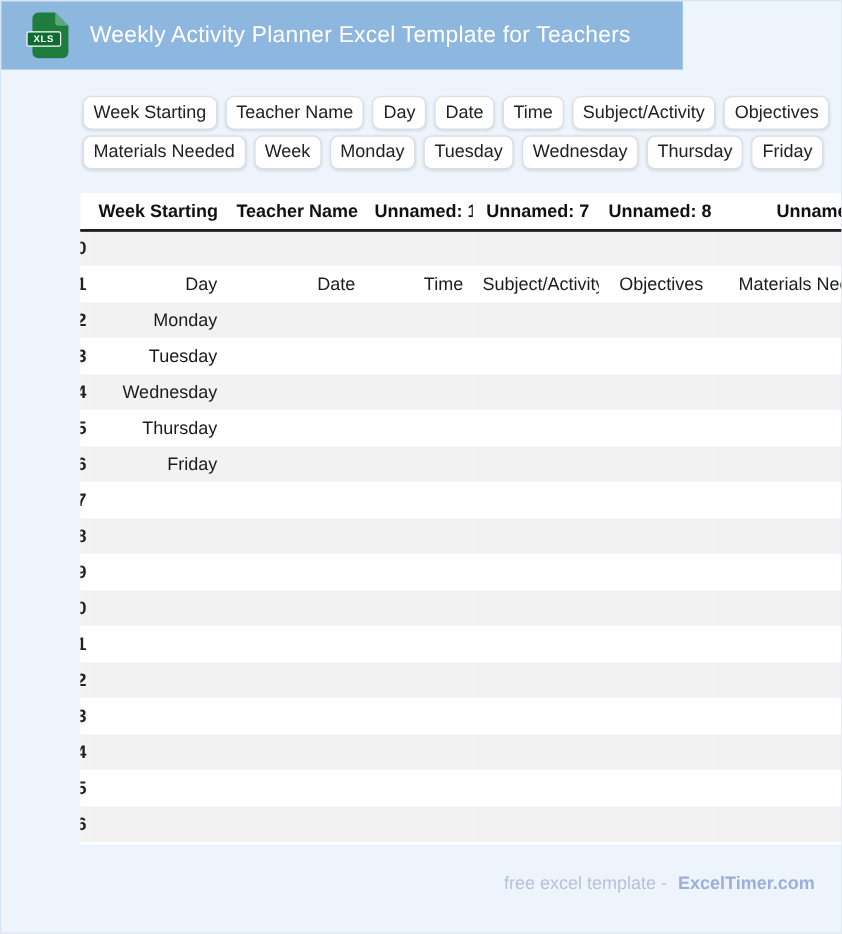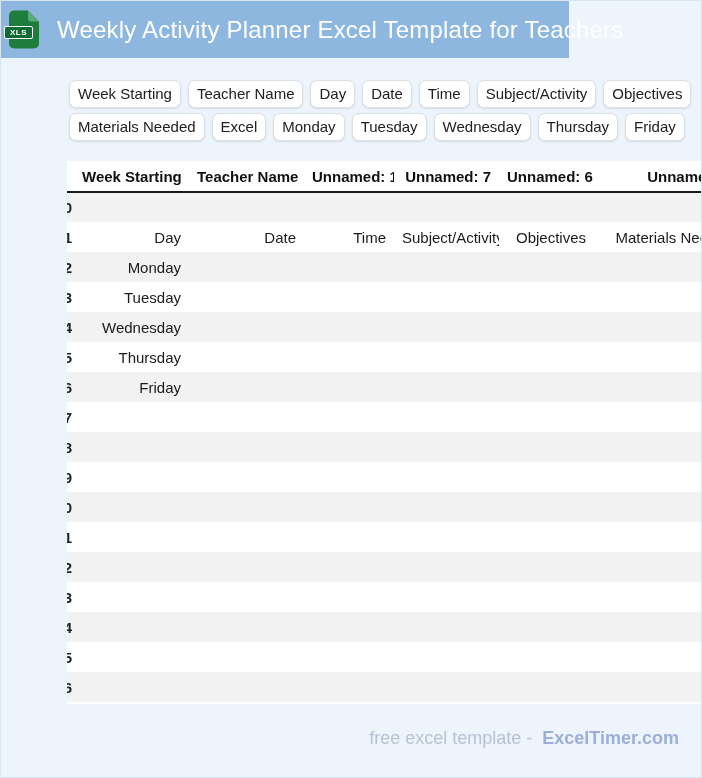--- a/index.html
+++ b/index.html
@@ -11,33 +11,33 @@
     border:1px solid #d9e5f1;
     overflow:hidden;
   }
 
   
   .banner {
     position:absolute; left:0; top:0;
     width:568px; height:57px;
     background:var(--banner,#8eb7e0);
     display:flex; align-items:center;
-    padding-left:6px;
+    padding-left:24px;
   }
   .xls-icon { position:relative; width:34px; height:39px; flex:0 0 auto; }
   .xls-band {
     position:absolute; left:-3px; top:16px;
     width:29px; height:13px;
     background:var(--icon-green-dark,#0f6b34);
     border:1px solid #ffffff; border-radius:2px;
     color:#fff; font-size:8px; font-weight:bold; letter-spacing:.5px;
     display:flex; align-items:center; justify-content:center;
   }
   .banner-title {
-    color:#ffffff; font-size:24px; font-weight:500;
+    color:#ffffff; font-size:19px; font-weight:500;
     margin-left:16px; white-space:nowrap; letter-spacing:.2px;
   }
 
   
   .chip-list {
     position:absolute; left:68px; top:79px; width:636px;
     display:flex; flex-wrap:wrap; gap:5px 7px;
   }
   .chip {
     background:#ffffff;
@@ -70,21 +70,21 @@
     font-weight:bold; height:31px; vertical-align:middle; color:#111;
   }
   table.data-table thead tr { border-bottom:2px solid #1a1a1a; }
   table.data-table tbody tr { height:30px; }
   table.data-table tbody tr:nth-child(odd) { background:var(--stripe,#f2f2f2); }
   table.data-table tbody th { font-weight:bold; padding:0 2px 0 0; color:#222; }
 
   
   .footer {
     position:absolute; right:22px; top:727px;
-    font-size:18px; white-space:nowrap;
+    font-size:15px; white-space:nowrap;
   }
   .footer-text { color:#b6c2d6; }
   .footer-brand { color:#9daed9; font-weight:bold; margin-left:5px; text-decoration:none; cursor:pointer; }
 </style>
 </head>
 <body style="--banner: #8eb7e0; --page-bg: #eef4fb; --stripe: #f2f2f2; --icon-green-dark: #0f6b34;">
 
 <header class="banner">
   <span class="xls-icon">
     <svg width="34" height="39" viewBox="0 0 34 39">
@@ -98,21 +98,21 @@
 
 <nav class="chip-list">
     <span class="chip">Week Starting</span>
     <span class="chip">Teacher Name</span>
     <span class="chip">Day</span>
     <span class="chip">Date</span>
     <span class="chip">Time</span>
     <span class="chip">Subject/Activity</span>
     <span class="chip">Objectives</span>
     <span class="chip">Materials Needed</span>
-    <span class="chip">Excel</span>
+    <span class="chip">Week</span>
     <span class="chip">Monday</span>
     <span class="chip">Tuesday</span>
     <span class="chip">Wednesday</span>
     <span class="chip">Thursday</span>
     <span class="chip">Friday</span>
   </nav>
 
 <div class="table-clip">
   <table class="data-table">
     <colgroup>
@@ -124,21 +124,21 @@
         <col style="width: 95px;">
         <col style="width: 147px;">
       </colgroup>
     <thead>
       <tr>
           <th></th>
           <th>Week Starting</th>
           <th>Teacher Name</th>
           <th>Unnamed: 1</th>
           <th>Unnamed: 7</th>
-          <th>Unnamed: 6</th>
+          <th>Unnamed: 8</th>
           <th>Unnamed: 5</th>
         </tr>
     </thead>
     <tbody>
         <tr>
           <th>0</th>
           <td></td>
           <td></td>
           <td></td>
           <td></td>

